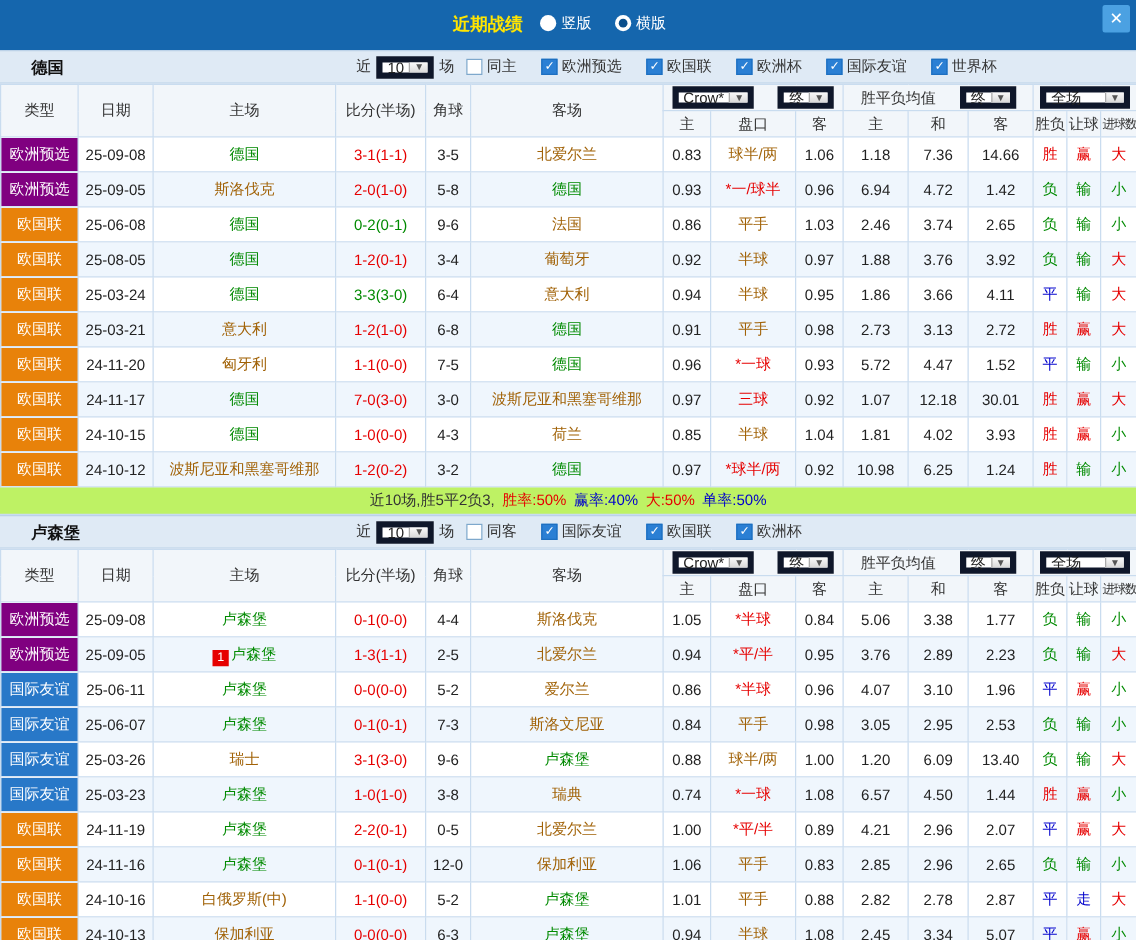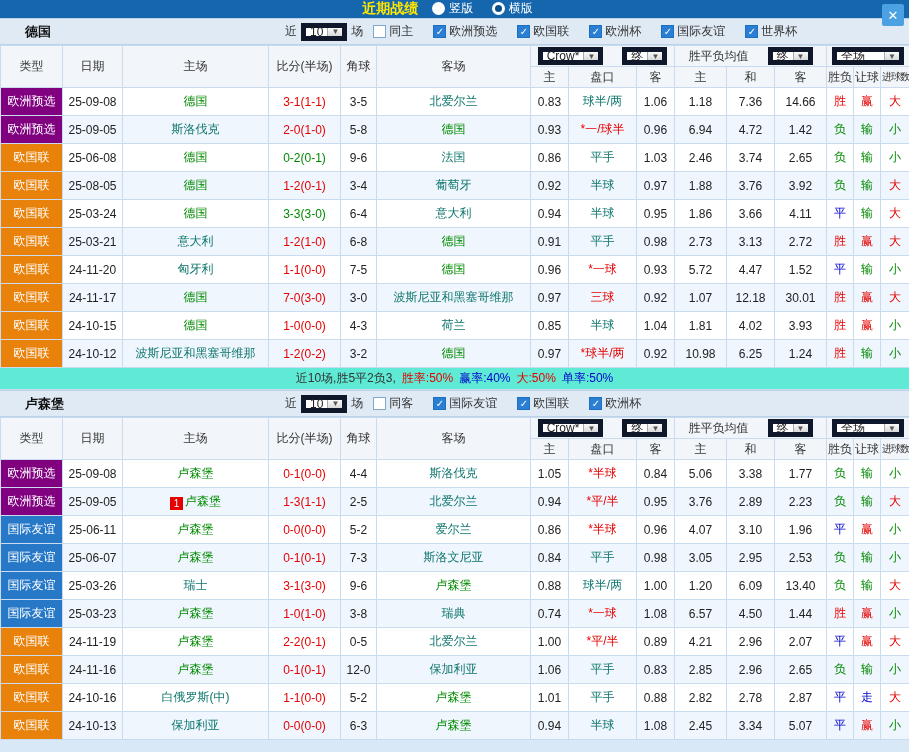--- a/index.html
+++ b/index.html
@@ -1,19 +1,19 @@
 <!DOCTYPE html>
 <html><head>
 <meta charset="utf-8">
 <style>
   *{box-sizing:border-box;margin:0;padding:0}
   html,body{width:909px;height:752px;overflow:hidden}
   body{background:#d8e8f7;font-family:"Liberation Sans","DejaVu Sans",sans-serif}
   
-  .topbar{height:18px;background:#1566ad;display:flex;align-items:center;justify-content:center;position:relative}
+  .topbar{height:40px;background:#1566ad;display:flex;align-items:center;justify-content:center;position:relative}
   .title{color:#ffe500;font-weight:bold;font-size:14px;margin-right:14px}
   .radio-item{display:inline-flex;align-items:center;margin-right:14px;cursor:pointer}
   .radio{width:13px;height:13px;background:#fff;border-radius:50%;position:relative;margin-right:4px;display:inline-block}
   .radio.on::after{content:"";position:absolute;left:3px;top:3px;width:7px;height:7px;background:#0a4f8c;border-radius:50%}
   .rlabel{color:#ffffff;font-size:12px}
   .close{position:absolute;right:5px;top:4px;width:22px;height:22px;background:#4ba1e2;color:#fff;font-size:13px;display:flex;align-items:center;justify-content:center;border-radius:2px;cursor:pointer}
   
   .teambar{height:27px;background:#dfeaf5;border-top:1px solid #bcd2e8;border-bottom:1px solid #bcd2e8;display:flex;align-items:center;padding-left:25px;font-size:12px;color:#333}
   .teamname{font-weight:bold;font-size:13px;color:#111;width:260px}
   .near{display:inline-flex;align-items:center;gap:4px}
@@ -29,29 +29,29 @@
   .sel.wide{min-width:72px;justify-content:space-between}
   
   table{width:909px;border-collapse:collapse;table-layout:fixed;background:#fff}
   th,td{border:1px solid #c9dcef;text-align:center;white-space:nowrap;overflow:hidden}
   thead th{background:#f2f6fa;font-weight:normal;font-size:12px;color:#333;height:21px;padding:0 1px}
   th.goals{font-size:10px;letter-spacing:-1px}
   tbody td{height:28px;font-size:12px;color:#222}
   tbody tr:nth-of-type(even){background:#eff6fd}
   .frwrap{display:flex;align-items:center;justify-content:center;gap:19px}
   
-  .summary{height:22px;background:#5eead4;border-bottom:1px solid #c9dcef;display:flex;align-items:center;justify-content:center;gap:6px;font-size:12px;color:#333}
+  .summary{height:22px;background:#bef264;border-bottom:1px solid #c9dcef;display:flex;align-items:center;justify-content:center;gap:6px;font-size:12px;color:#333}
   
   .redcard{display:inline-flex;align-items:center;justify-content:center;min-width:13px;height:13px;background:#e60000;color:#fff;font-size:10px;margin-right:2px;vertical-align:-2px}
   .redcard:empty{display:none}
   
   .c-red{color:#e60000}
   .c-green{color:#008a00}
   .c-blue{color:#0000cc}
-  .c-dark{color:#0f766e}
+  .c-dark{color:#a16207}
   .c-purple{background:#800080;color:#fff}
   .c-orange{background:#e8820a;color:#fff}
   .c-bluebg{background:#2878c8;color:#fff}
 </style>
 </head>
 <body>
 
 <div class="topbar">
   <span class="title">近期战绩</span>
   <span>

